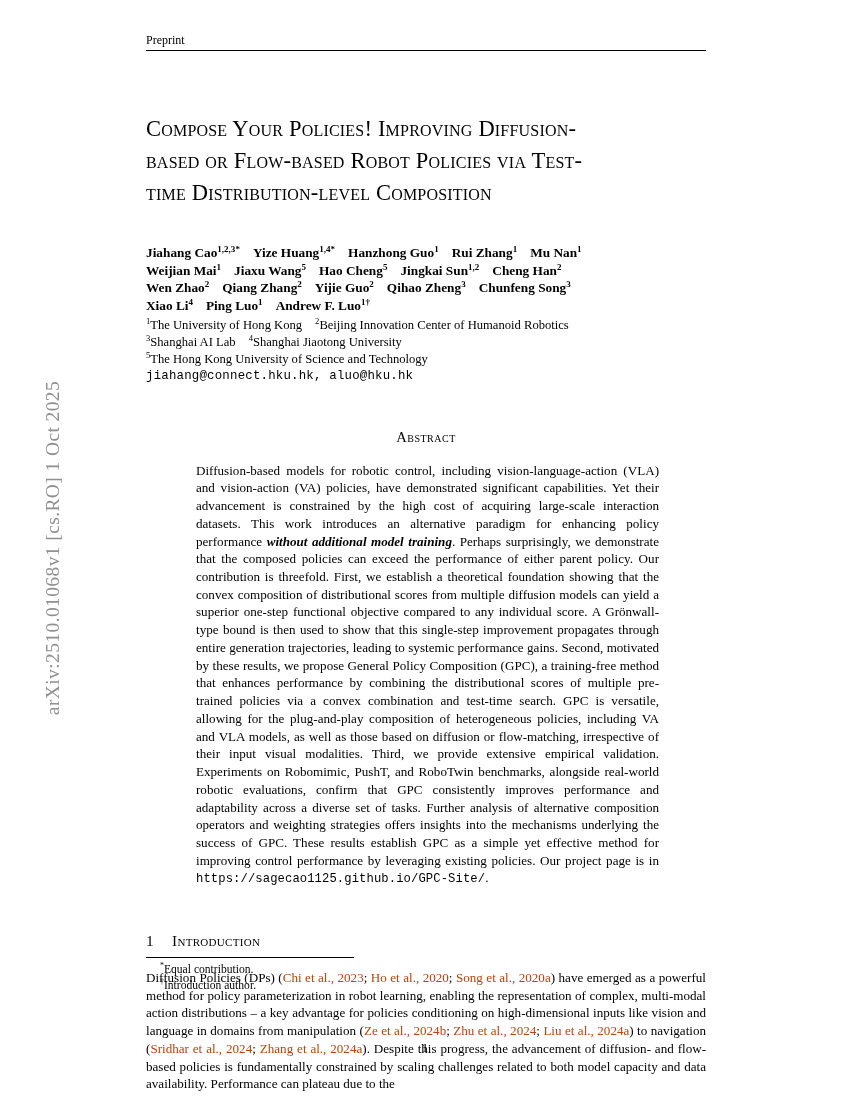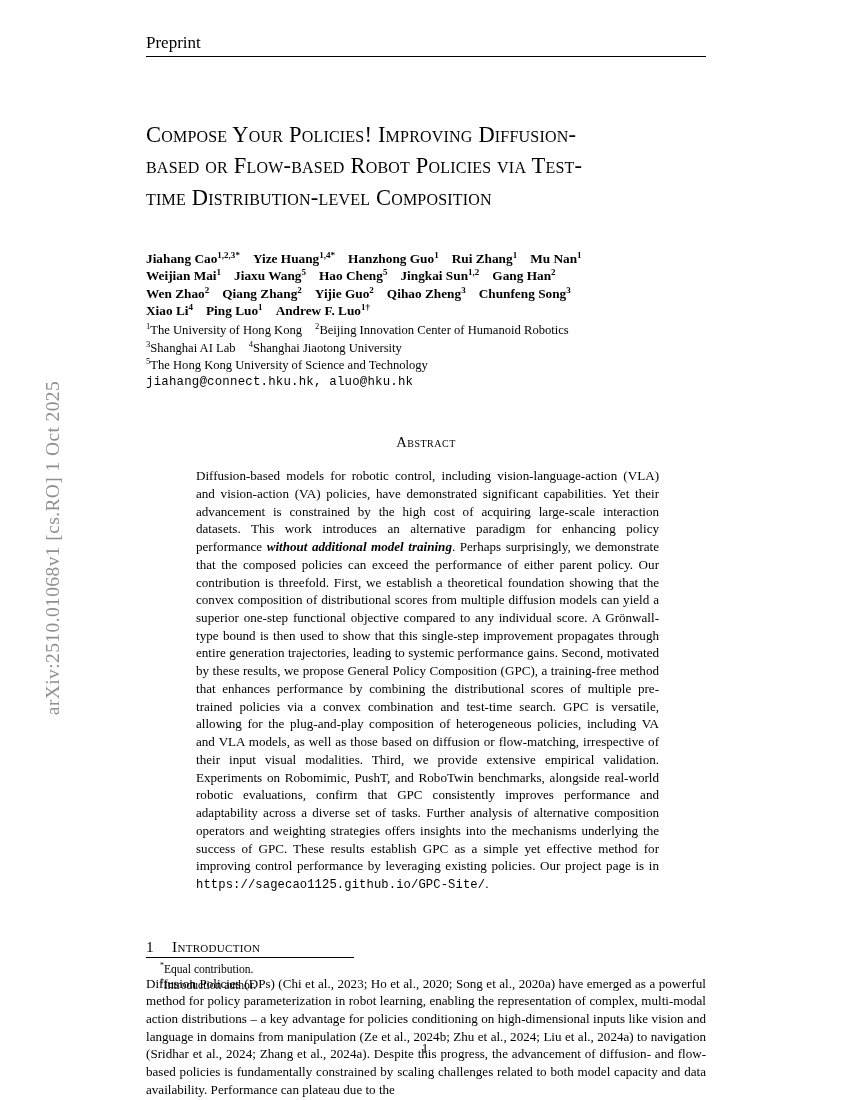--- a/index.html
+++ b/index.html
@@ -39,21 +39,21 @@
   
   #content {
     position: absolute;
     left: 146px;
     top: 34px;
     width: 560px;
   }
 
   
   .runhead {
-    font-size: 17px;
+    font-size: 12px;
     line-height: 1.1;
     padding-bottom: 3px;
   }
   .rule {
     border: 0;
     border-top: 1.2px solid #000;
     margin: 0 0 0 0;
     width: 100%;
   }
 
@@ -130,21 +130,21 @@
     display: inline-block;
     width: 26px;
   }
   .body-para {
     margin-top: 19px;
     font-size: 13.1px;
     line-height: 1.355;
     text-align: justify;
     text-justify: inter-word;
   }
-  .cite { color: #000000; }
+  .cite { color: #c2410c; }
 
   
   #footnote-block {
     position: absolute;
     left: 146px;
     top: 957px;
     width: 560px;
   }
   .fn-rule {
     border: 0;
@@ -182,21 +182,21 @@
 
     <div id="title-block">
       <div>Compose Your Policies! Improving Diffusion-</div>
       <div>based or Flow-based Robot Policies via Test-</div>
       <div>time Distribution-level Composition</div>
     </div>
 
     <div id="authors-block">
       <div id="author-rows">
           <div class="author-line"><span>Jiahang Cao</span><sup>1,2,3*</sup><span class="gap"></span><span>Yize Huang</span><sup>1,4*</sup><span class="gap"></span><span>Hanzhong Guo</span><sup>1</sup><span class="gap"></span><span>Rui Zhang</span><sup>1</sup><span class="gap"></span><span>Mu Nan</span><sup>1</sup></div>
-          <div class="author-line"><span>Weijian Mai</span><sup>1</sup><span class="gap"></span><span>Jiaxu Wang</span><sup>5</sup><span class="gap"></span><span>Hao Cheng</span><sup>5</sup><span class="gap"></span><span>Jingkai Sun</span><sup>1,2</sup><span class="gap"></span><span>Gang Han</span><sup>2</sup></div>
+          <div class="author-line"><span>Weijian Mai</span><sup>1</sup><span class="gap"></span><span>Jiaxu Wang</span><sup>5</sup><span class="gap"></span><span>Hao Cheng</span><sup>5</sup><span class="gap"></span><span>Jingkai Sun</span><sup>1,2</sup><span class="gap"></span><span>Cheng Han</span><sup>2</sup></div>
           <div class="author-line"><span>Wen Zhao</span><sup>2</sup><span class="gap"></span><span>Qiang Zhang</span><sup>2</sup><span class="gap"></span><span>Yijie Guo</span><sup>2</sup><span class="gap"></span><span>Qihao Zheng</span><sup>3</sup><span class="gap"></span><span>Chunfeng Song</span><sup>3</sup></div>
           <div class="author-line"><span>Xiao Li</span><sup>4</sup><span class="gap"></span><span>Ping Luo</span><sup>1</sup><span class="gap"></span><span>Andrew F. Luo</span><sup>1†</sup></div>
         </div>
       <div class="affil-block" id="affil-rows">
           <div class="affil-line"><sup>1</sup><span>The University of Hong Kong</span><span class="gap"></span><sup>2</sup><span>Beijing Innovation Center of Humanoid Robotics</span></div>
           <div class="affil-line"><sup>3</sup><span>Shanghai AI Lab</span><span class="gap"></span><sup>4</sup><span>Shanghai Jiaotong University</span></div>
           <div class="affil-line"><sup>5</sup><span>The Hong Kong University of Science and Technology</span></div>
         </div>
       <div class="email-line">jiahang@connect.hku.hk, aluo@hku.hk</div>
     </div>

